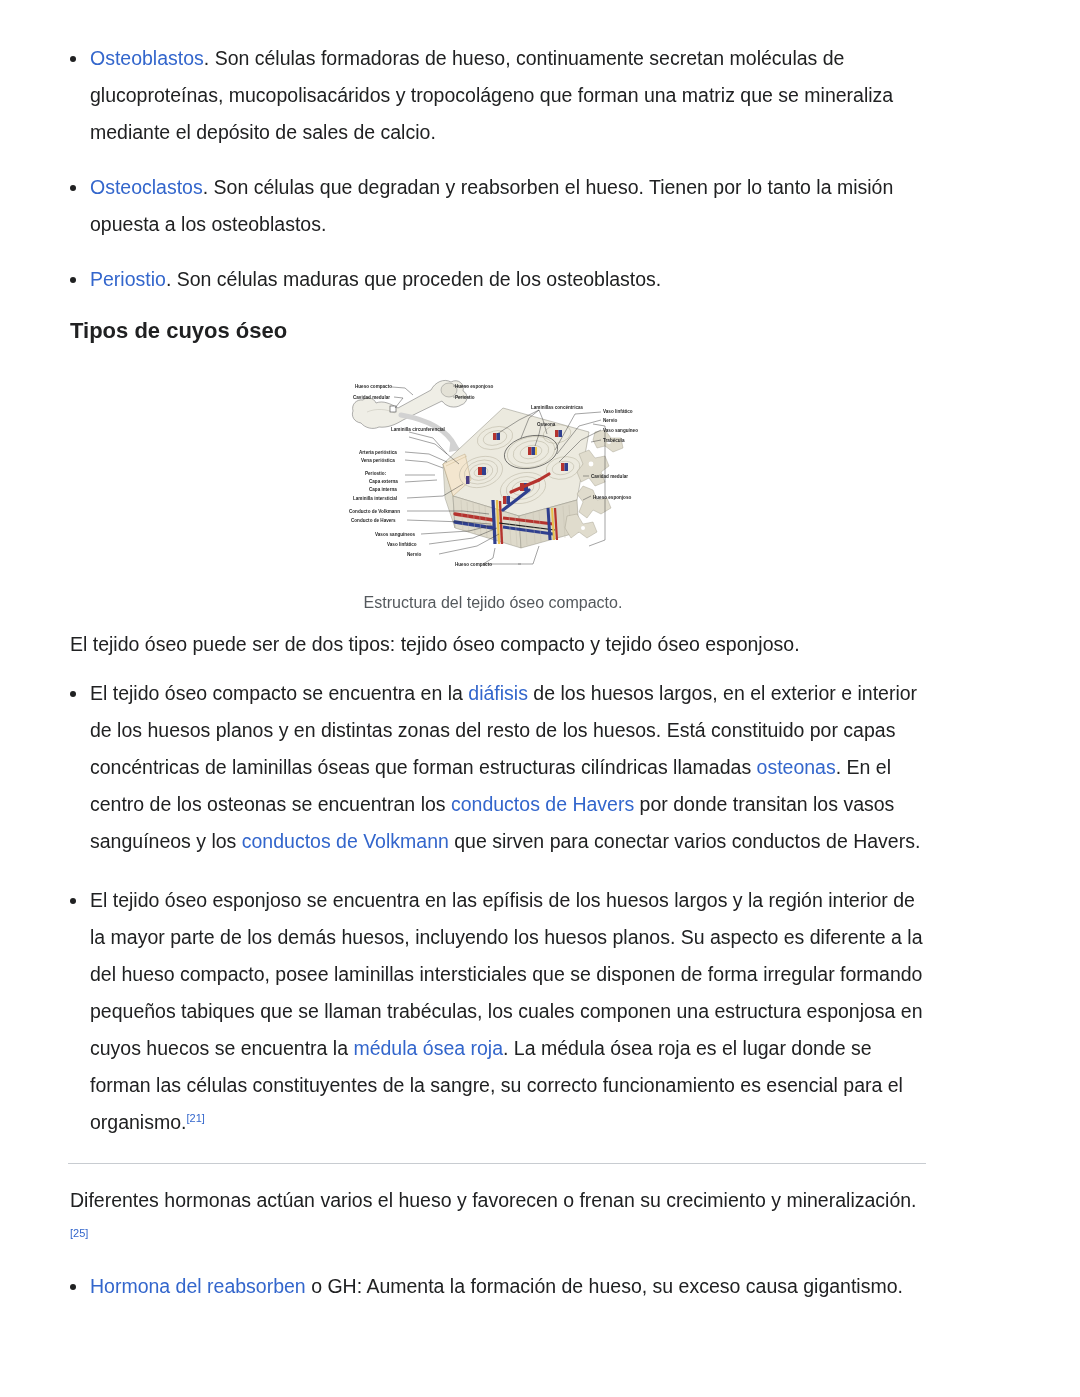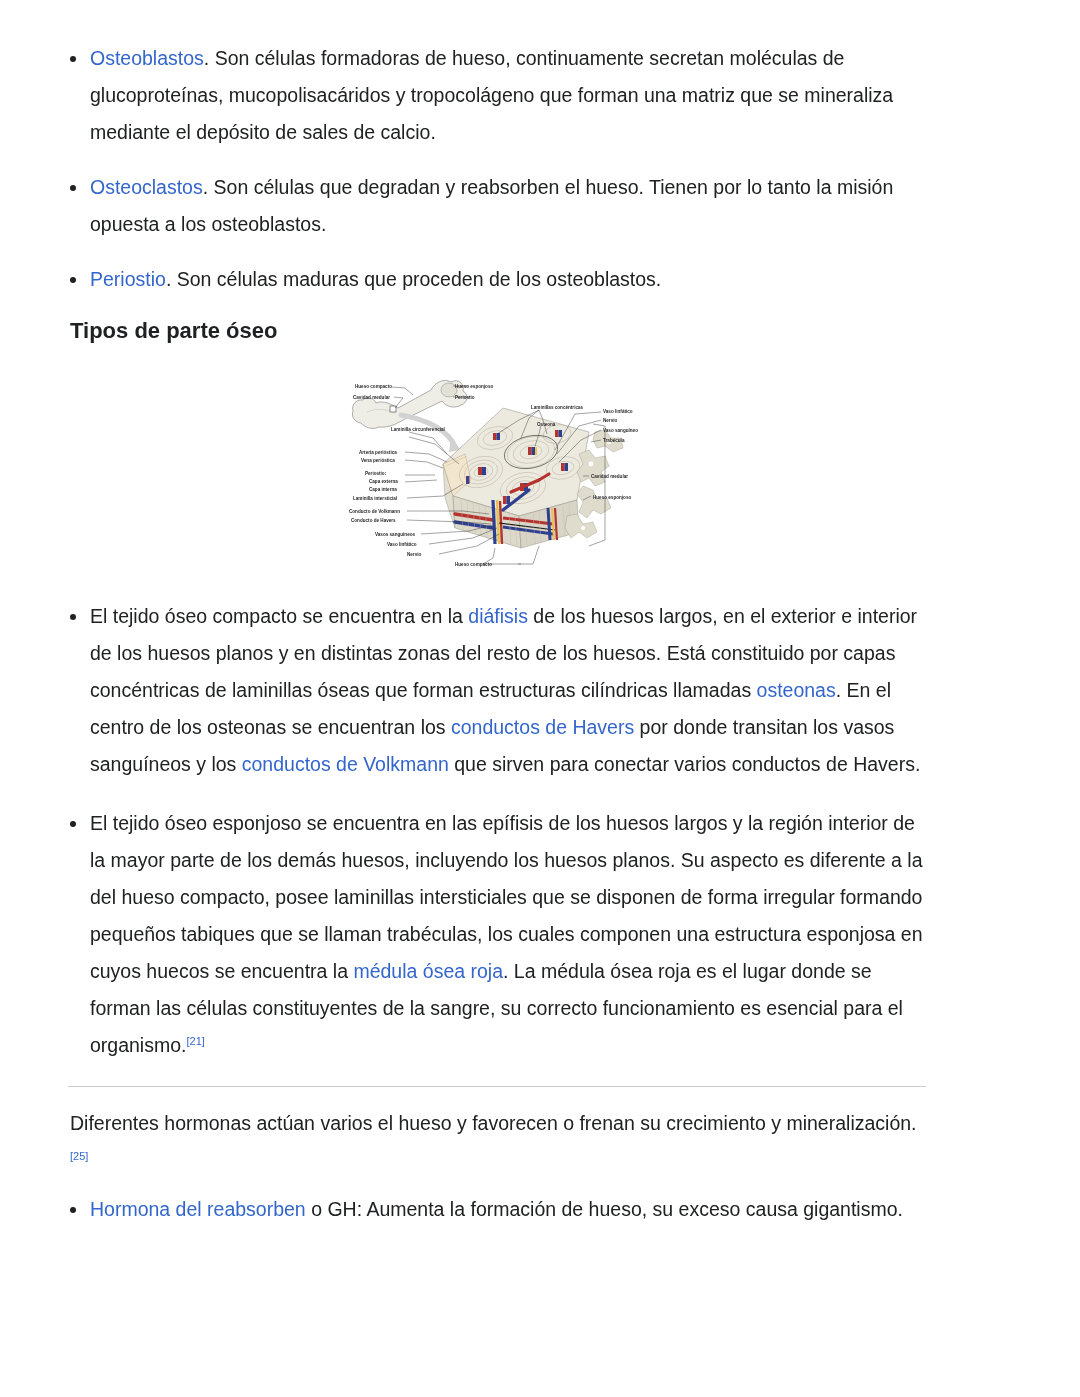--- a/index.html
+++ b/index.html
@@ -127,21 +127,21 @@
       <a class="wlink" href="#">Osteoblastos</a><span>. Son células formadoras de hueso, continuamente secretan moléculas de glucoproteínas, mucopolisacáridos y tropocolágeno que forman una matriz que se mineraliza mediante el depósito de sales de calcio.</span>
     </li>
     <li>
       <a class="wlink" href="#">Osteoclastos</a><span>. Son células que degradan y reabsorben el hueso. Tienen por lo tanto la misión opuesta a los osteoblastos.</span>
     </li>
     <li>
       <a class="wlink" href="#">Periostio</a><span>. Son células maduras que proceden de los osteoblastos.</span>
     </li>
   </ul>
 
-  <h3 class="sub">Tipos de parte óseo</h3>
+  <h3 class="sub">Tipos de cuyos óseo</h3>
 
   <figure class="diagram">
     <div class="fig-wrap">
       <svg class="bonefig" width="300" height="212" viewBox="0 0 300 212">
         <rect x="0" y="0" width="300" height="212" fill="#ffffff"></rect>
 
         <g>
           <path d="M10 43 C8 36 14 31 20 32 C24 28 31 30 33 35 C40 32 48 36 55 40
                    L88 22 C92 14 101 10 108 14 C115 10 122 16 120 23
                    C126 26 125 35 118 37 C112 41 103 39 99 33
@@ -321,22 +321,24 @@
           <text x="194" y="58">Osteona</text>
           <text x="260" y="45">Vaso linfático</text>
           <text x="260" y="54">Nervio</text>
           <text x="260" y="64">Vaso sanguíneo</text>
           <text x="260" y="74">Trabécula</text>
           <text x="248" y="110">Cavidad medular</text>
           <text x="250" y="131">Hueso esponjoso</text>
         </g>
       </svg>
     </div>
+    <figcaption>Estructura del tejido óseo compacto.</figcaption>
   </figure>
 
+  <p class="body">El tejido óseo puede ser de dos tipos: tejido óseo compacto y tejido óseo esponjoso.</p>
 
   <ul class="bullets">
     <li>
       <span>El tejido óseo compacto se encuentra en la </span><a class="wlink" href="#">diáfisis</a><span> de los huesos largos, en el exterior e interior de los huesos planos y en distintas zonas del resto de los huesos. Está constituido por capas concéntricas de laminillas óseas que forman estructuras cilíndricas llamadas </span><a class="wlink" href="#">osteonas</a><span>. En el centro de los osteonas se encuentran los </span><a class="wlink" href="#">conductos de Havers</a><span> por donde transitan los vasos sanguíneos y los </span><a class="wlink" href="#">conductos de Volkmann</a><span> que sirven para conectar varios conductos de Havers.</span>
     </li>
     <li>
       <span>El tejido óseo esponjoso se encuentra en las epífisis de los huesos largos y la región interior de la mayor parte de los demás huesos, incluyendo los huesos planos. Su aspecto es diferente a la del hueso compacto, posee laminillas intersticiales que se disponen de forma irregular formando pequeños tabiques que se llaman trabéculas, los cuales componen una estructura esponjosa en cuyos huecos se encuentra la </span><a class="wlink" href="#">médula ósea roja</a><span>. La médula ósea roja es el lugar donde se forman las células constituyentes de la sangre, su correcto funcionamiento es esencial para el organismo.</span><sup class="ref"><a href="#">[21]</a></sup>
     </li>
   </ul>
 

